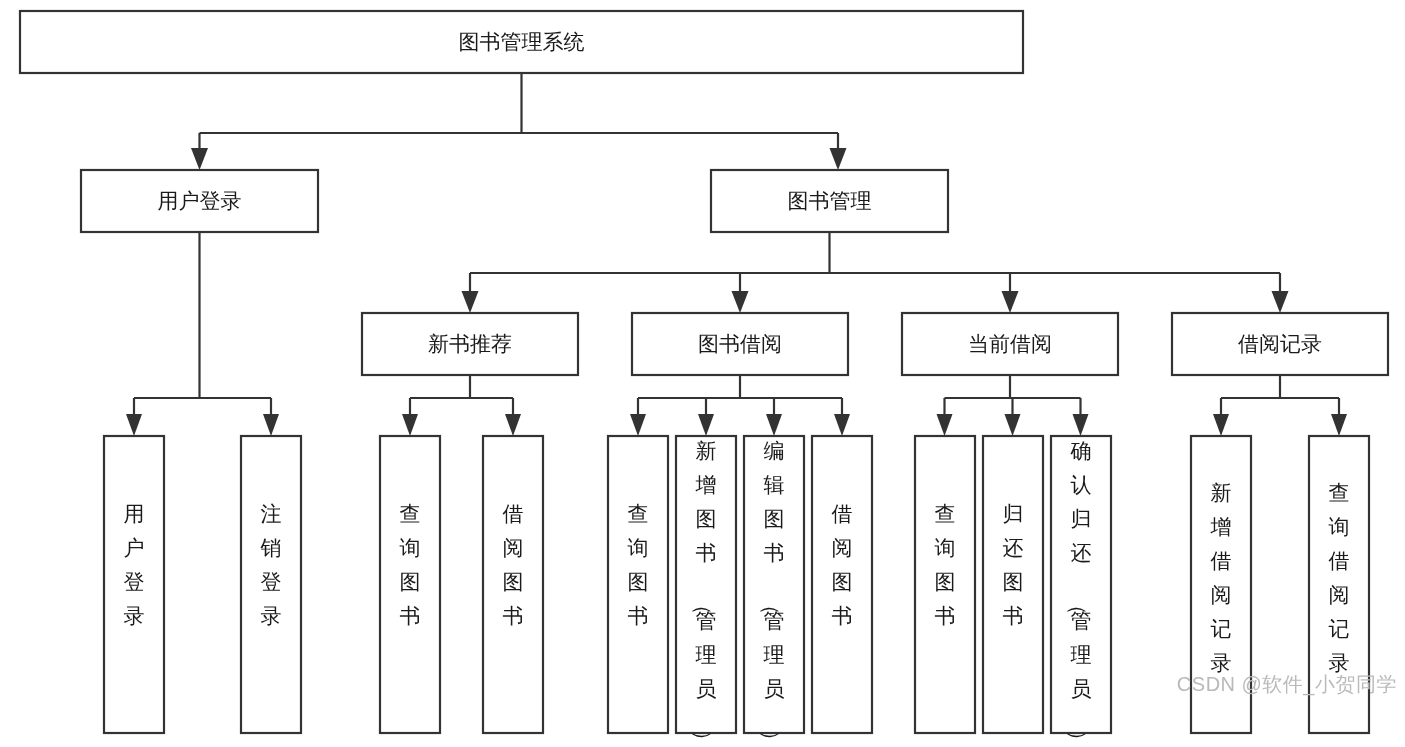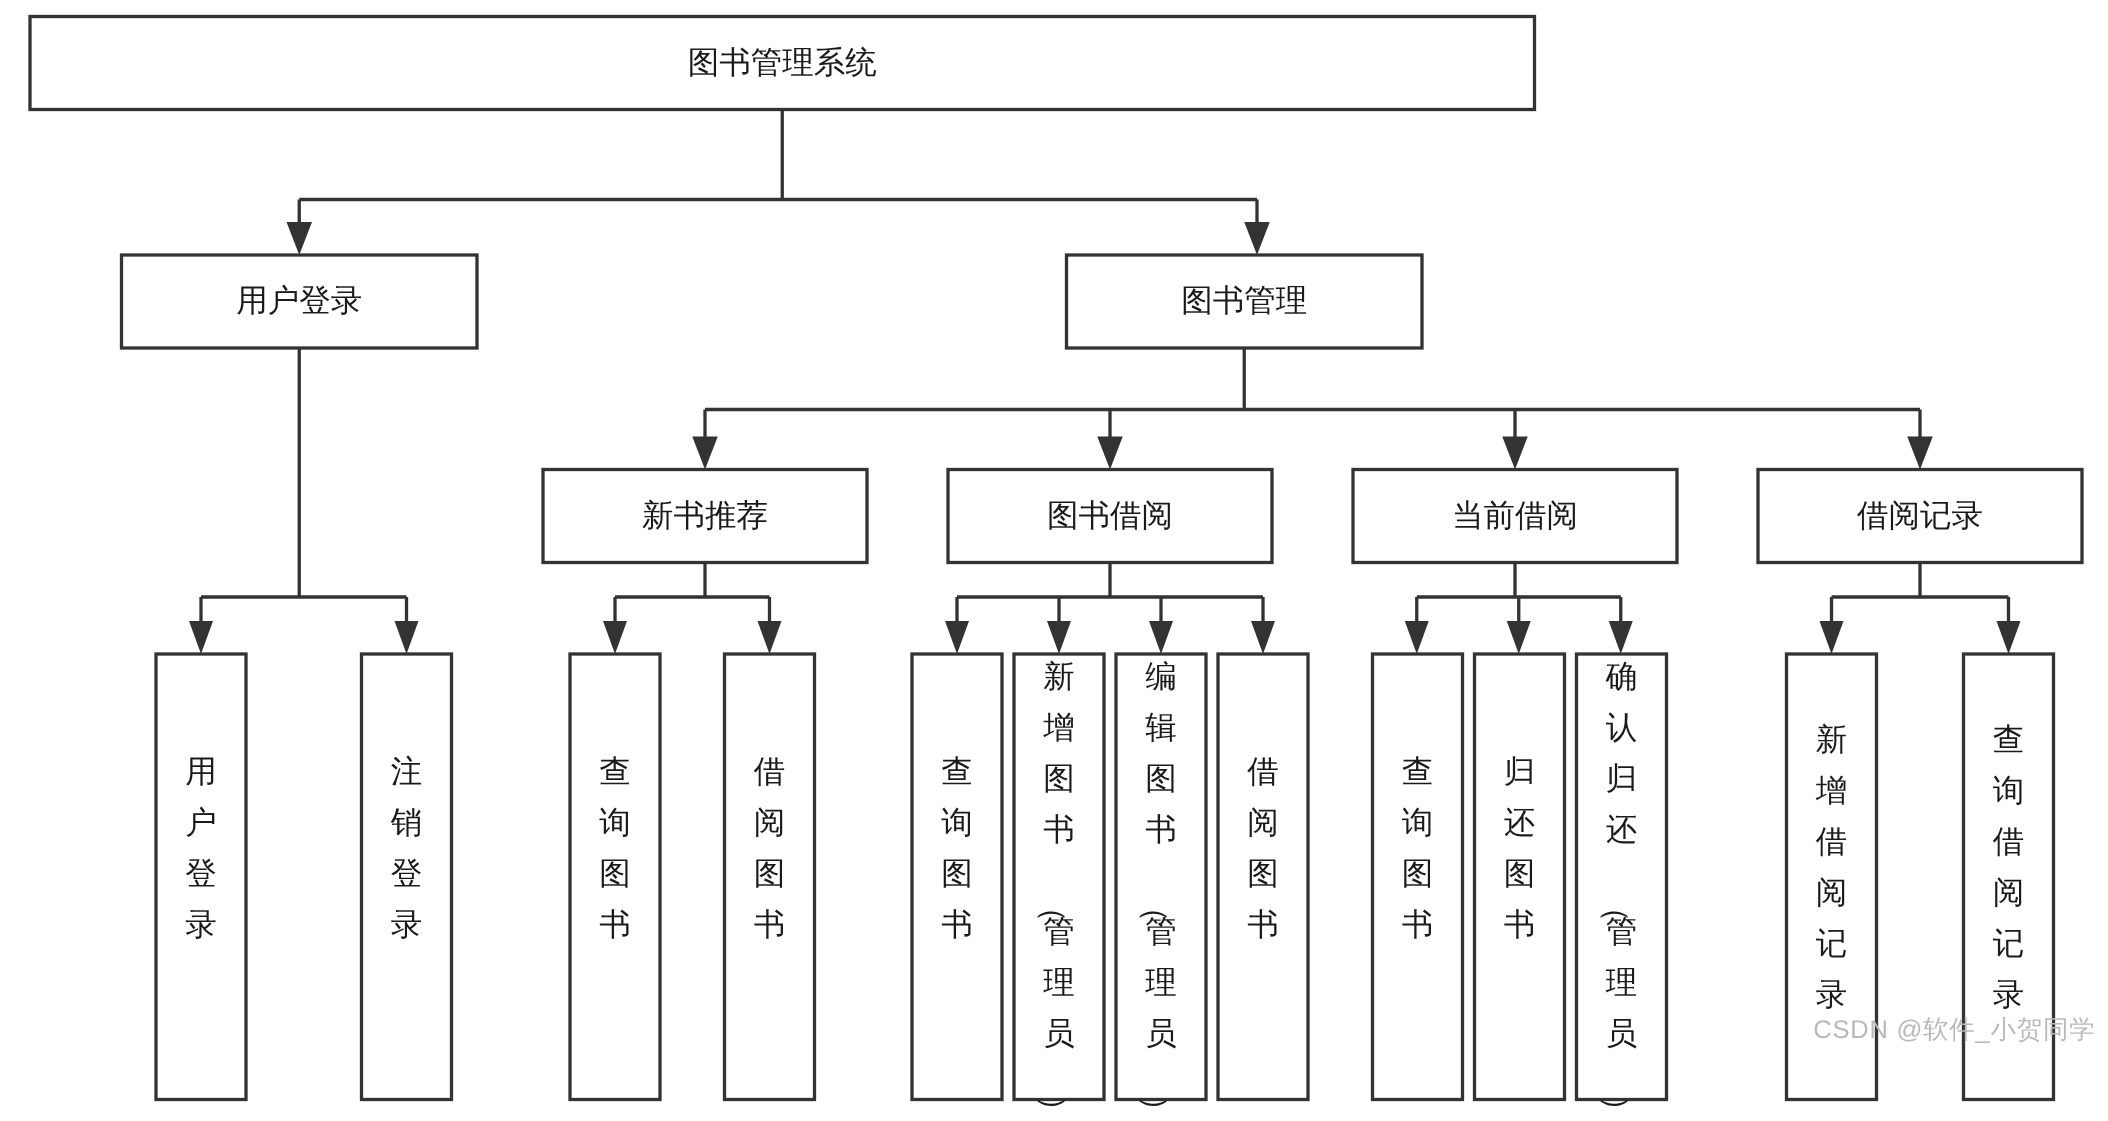--- a/index.html
+++ b/index.html
@@ -52,21 +52,21 @@
     font-family: "Liberation Sans", "DejaVu Sans", sans-serif;
     font-size: 21px;
     fill: #1a1a1a;
     text-anchor: middle;
   }
   .watermark {
     position: absolute;
     right: 8px;
     bottom: 6px;
     font-family: "Liberation Sans", "DejaVu Sans", sans-serif;
-    font-size: 17px;
+    font-size: 20px;
     color: #b9b9b9;
     white-space: nowrap;
     letter-spacing: 0.5px;
     pointer-events: none;
   }
 </style>
 </head>
 <body>
 
 <div id="diagram-root">

